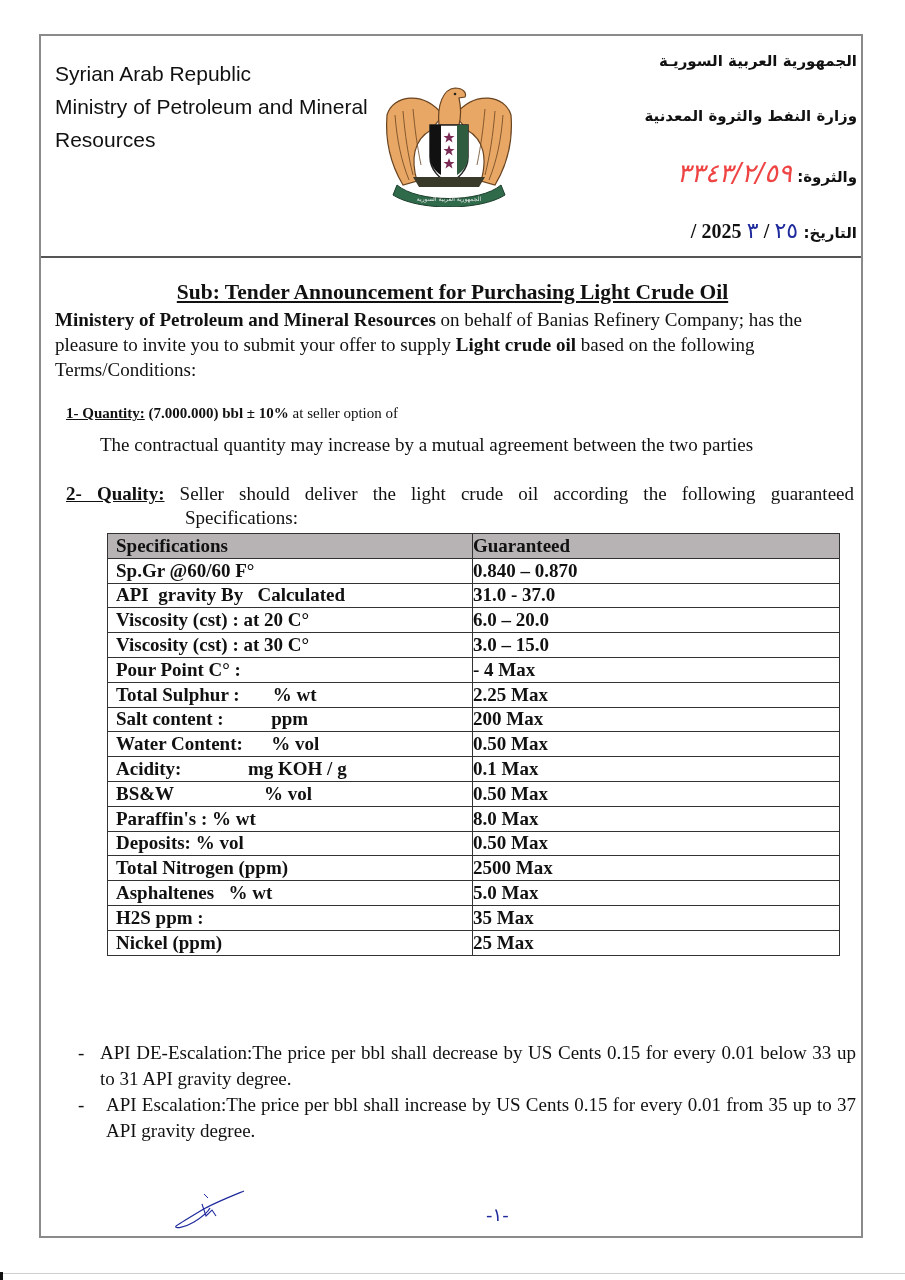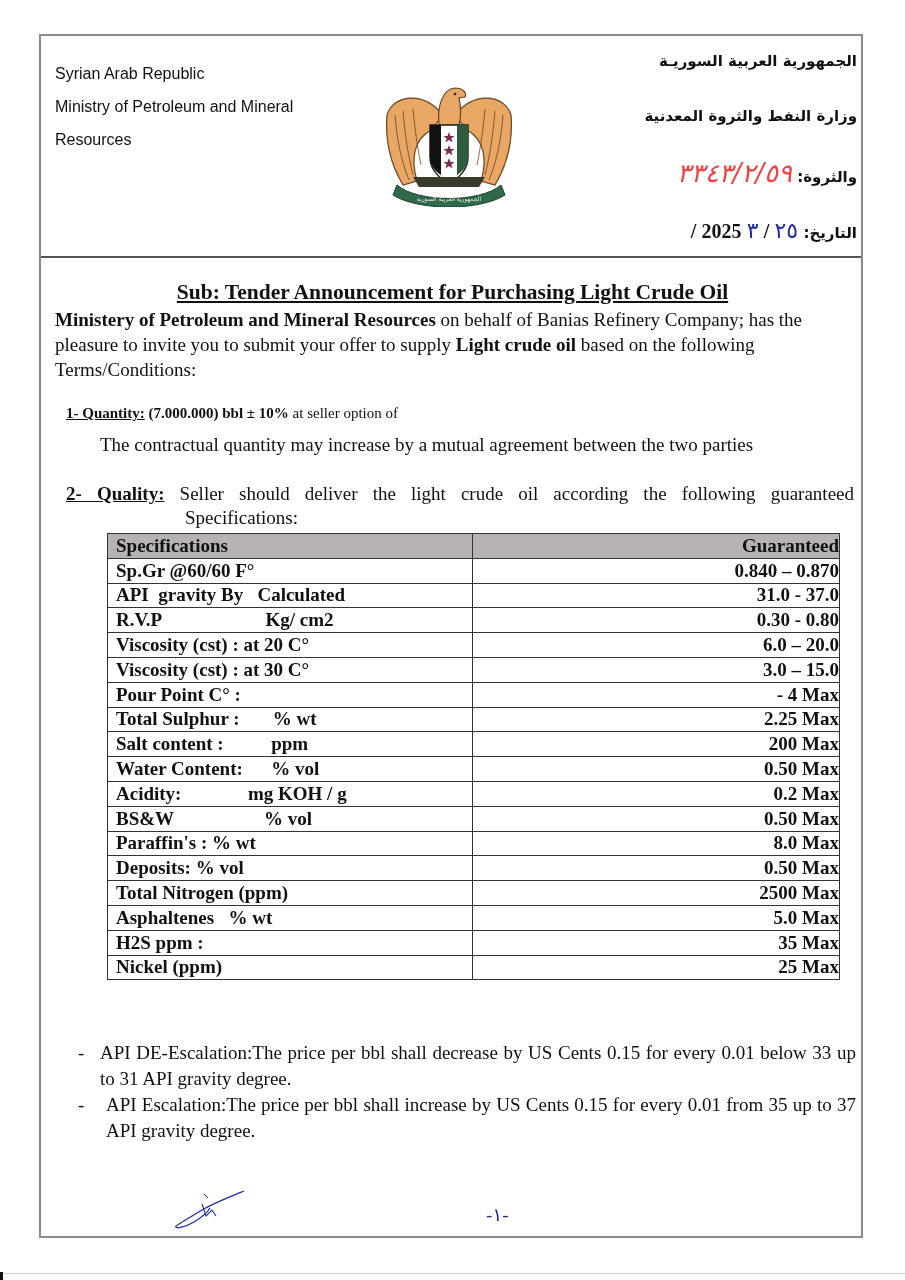--- a/index.html
+++ b/index.html
@@ -1,21 +1,21 @@
 <!DOCTYPE html>
 <html><head>
 <meta charset="utf-8">
 <style>
   html, body { margin: 0; padding: 0; background: #ffffff; }
   body { width: 905px; height: 1280px; position: relative; overflow: hidden; font-family: "Liberation Serif", serif; color: #111; }
   .frame { position: absolute; left: 39px; top: 34px; width: 824px; height: 1204px; border: 2px solid #8a8a8a; box-sizing: border-box; }
   .bottom-rule { position: absolute; left: 0; top: 1273px; width: 905px; height: 1px; background: #cfcfcf; }
   .bottom-mark { position: absolute; left: 0; top: 1272px; width: 3px; height: 8px; background: #111; }
 
-  .hdr-left { position: absolute; left: 55px; top: 63px; font-family: "Liberation Sans", sans-serif; font-size: 16px; color: #111; }
+  .hdr-left { position: absolute; left: 55px; top: 63px; font-family: "Liberation Sans", sans-serif; font-size: 21px; color: #111; }
   .hdr-left div { height: 33px; line-height: 22px; }
 
   .emblem { position: absolute; left: 383px; top: 85px; width: 132px; height: 122px; }
 
   .hdr-right { position: absolute; right: 48px; top: 48px; width: 300px; text-align: right; direction: rtl; font-family: "DejaVu Sans", sans-serif; font-weight: bold; font-size: 15px; color: #111; }
   .hdr-right .row { position: absolute; right: 0; white-space: nowrap; }
   .ref-val { color: #ef4444; font-family: "DejaVu Sans", sans-serif; font-weight: normal; font-size: 26px; font-style: italic; }
   .date-year { font-family: "Liberation Serif", serif; font-size: 20px; font-weight: bold; direction: ltr; unicode-bidi: embed; }
   .date-hand { color: #1f2b9c; font-weight: normal; font-size: 22px; }
 
@@ -27,21 +27,21 @@
 
   .sec1 { position: absolute; left: 66px; top: 405px; font-size: 15px; }
   .sec1 .lbl, .sec2 .lbl { font-weight: bold; text-decoration: underline; }
   .sec1-line2 { position: absolute; left: 100px; top: 434px; font-size: 19px; }
   .sec2 { position: absolute; left: 66px; top: 481px; width: 788px; font-size: 19px; line-height: 25px; text-align: justify; text-align-last: justify; }
   .sec2-line2 { position: absolute; left: 185px; top: 507px; font-size: 19px; }
 
   table.spec { position: absolute; left: 107px; top: 533px; width: 733px; border-collapse: collapse; font-size: 19px; font-weight: bold; }
   table.spec th, table.spec td { border: 1.5px solid #333; height: 23.8px; padding: 0 0 0 8px; line-height: 22px; margin-left: 12px; }
   table.spec th { background: #b7b3b5; text-align: left; }
-  table.spec th.g, table.spec td.g { text-align: right; padding: 0; }
+  table.spec th.g, table.spec td.g { text-align: left; padding: 0; }
   table.spec td.c1 { width: 356px; white-space: pre; }
 
   .notes { position: absolute; left: 78px; top: 1040px; width: 778px; font-size: 19px; line-height: 26px; }
   .note { position: relative; padding-left: 22px; text-align: justify; }
   .note .dash { position: absolute; left: 0; top: 0; }
   .note + .note { padding-left: 28px; }
 
   .sig { position: absolute; left: 172px; top: 1186px; width: 80px; height: 45px; }
   .pagenum { position: absolute; left: 486px; top: 1204px; color: #1f2b9c; font-size: 18px; font-family: "DejaVu Sans", sans-serif; }
 </style>
@@ -128,24 +128,20 @@
   <tbody>
     <tr>
         <td class="c1">Sp.Gr @60/60 F°</td>
         <td class="g">0.840  –  0.870</td>
       </tr>
     <tr>
         <td class="c1">API  gravity By   Calculated</td>
         <td class="g">31.0 -  37.0</td>
       </tr>
     <tr>
-        <td class="c1">R.V.P                      Kg/ cm2</td>
-        <td class="g">0.30 - 0.80</td>
-      </tr>
-    <tr>
         <td class="c1">Viscosity (cst) : at 20 C°</td>
         <td class="g">6.0 – 20.0</td>
       </tr>
     <tr>
         <td class="c1">Viscosity (cst) : at 30 C°</td>
         <td class="g">3.0 – 15.0</td>
       </tr>
     <tr>
         <td class="c1">Pour Point C° :</td>
         <td class="g">- 4 Max</td>
@@ -157,21 +153,21 @@
     <tr>
         <td class="c1">Salt content :          ppm</td>
         <td class="g">200 Max</td>
       </tr>
     <tr>
         <td class="c1">Water Content:      % vol</td>
         <td class="g">0.50 Max</td>
       </tr>
     <tr>
         <td class="c1">Acidity:              mg KOH / g</td>
-        <td class="g">0.2  Max</td>
+        <td class="g">0.1  Max</td>
       </tr>
     <tr>
         <td class="c1">BS&amp;W                   % vol</td>
         <td class="g">0.50 Max</td>
       </tr>
     <tr>
         <td class="c1">Paraffin's : % wt</td>
         <td class="g">8.0 Max</td>
       </tr>
     <tr>

